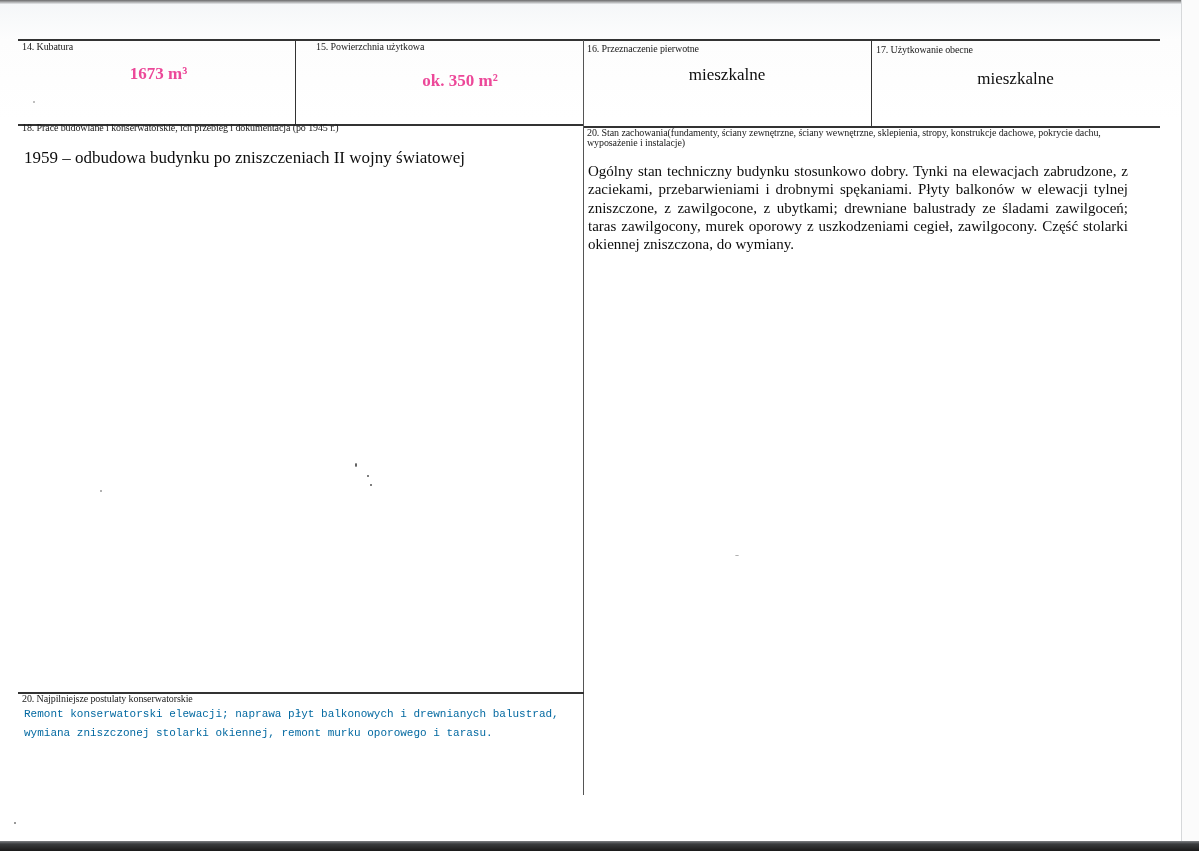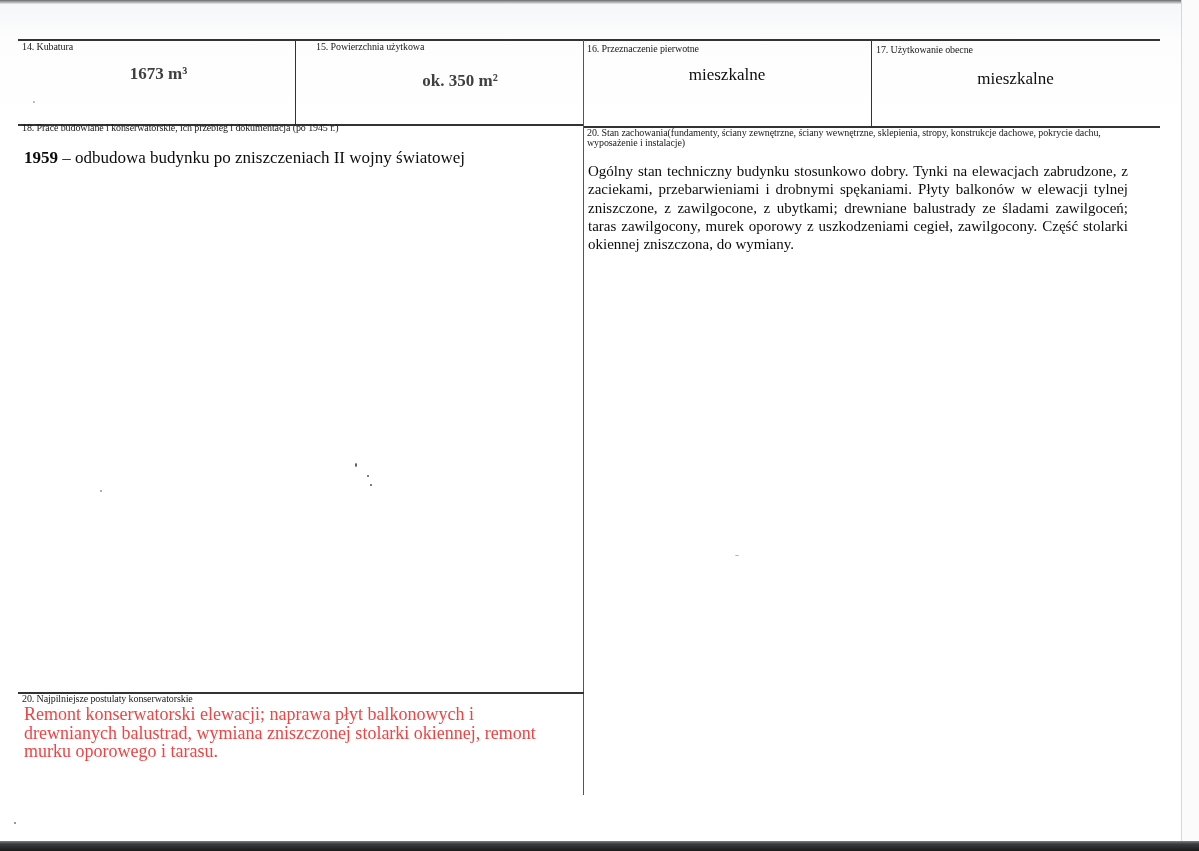--- a/index.html
+++ b/index.html
@@ -45,52 +45,53 @@
       color: #1a1a1a;
       white-space: nowrap;
       letter-spacing: -0.1px;
     }
 
     .value-bold {
       position: absolute;
       font-weight: bold;
       font-size: 17px;
       text-align: center;
-      color: #404040;
+      color: #ec4899;
     }
     .value-plain {
       position: absolute;
       font-size: 17px;
       text-align: center;
       color: #0d0d0d;
     }
     .works {
       position: absolute;
       left: 24px; top: 148px;
       font-size: 17px;
       line-height: 19px;
       color: #0d0d0d;
     }
-    .works .year { font-weight: bold; margin-top: 45px; }
+    .works .year { font-weight: normal; margin-top: 45px; }
     .condition {
       position: absolute;
       left: 588px; top: 162px;
       width: 540px;
       font-size: 15px;
       line-height: 18.3px;
       text-align: justify;
       color: #0d0d0d;
     }
     .postulates {
       position: absolute;
       left: 24px; top: 705px;
       width: 545px;
-      font-size: 18px;
+      font-size: 11px;
       line-height: 18.6px;
-      color: #ef4444;
+      color: #0369a1;
+      font-family: Liberation Mono, monospace;
     }
     .speck { position: absolute; background: #555; border-radius: 50%; }
   </style>
 </head>
 <body>
 
 <div class="paper-bg"></div>
 <div class="scan-top-shade"></div>
 <div class="paper-right-strip"></div>
 <div class="paper-right-edge"></div>

